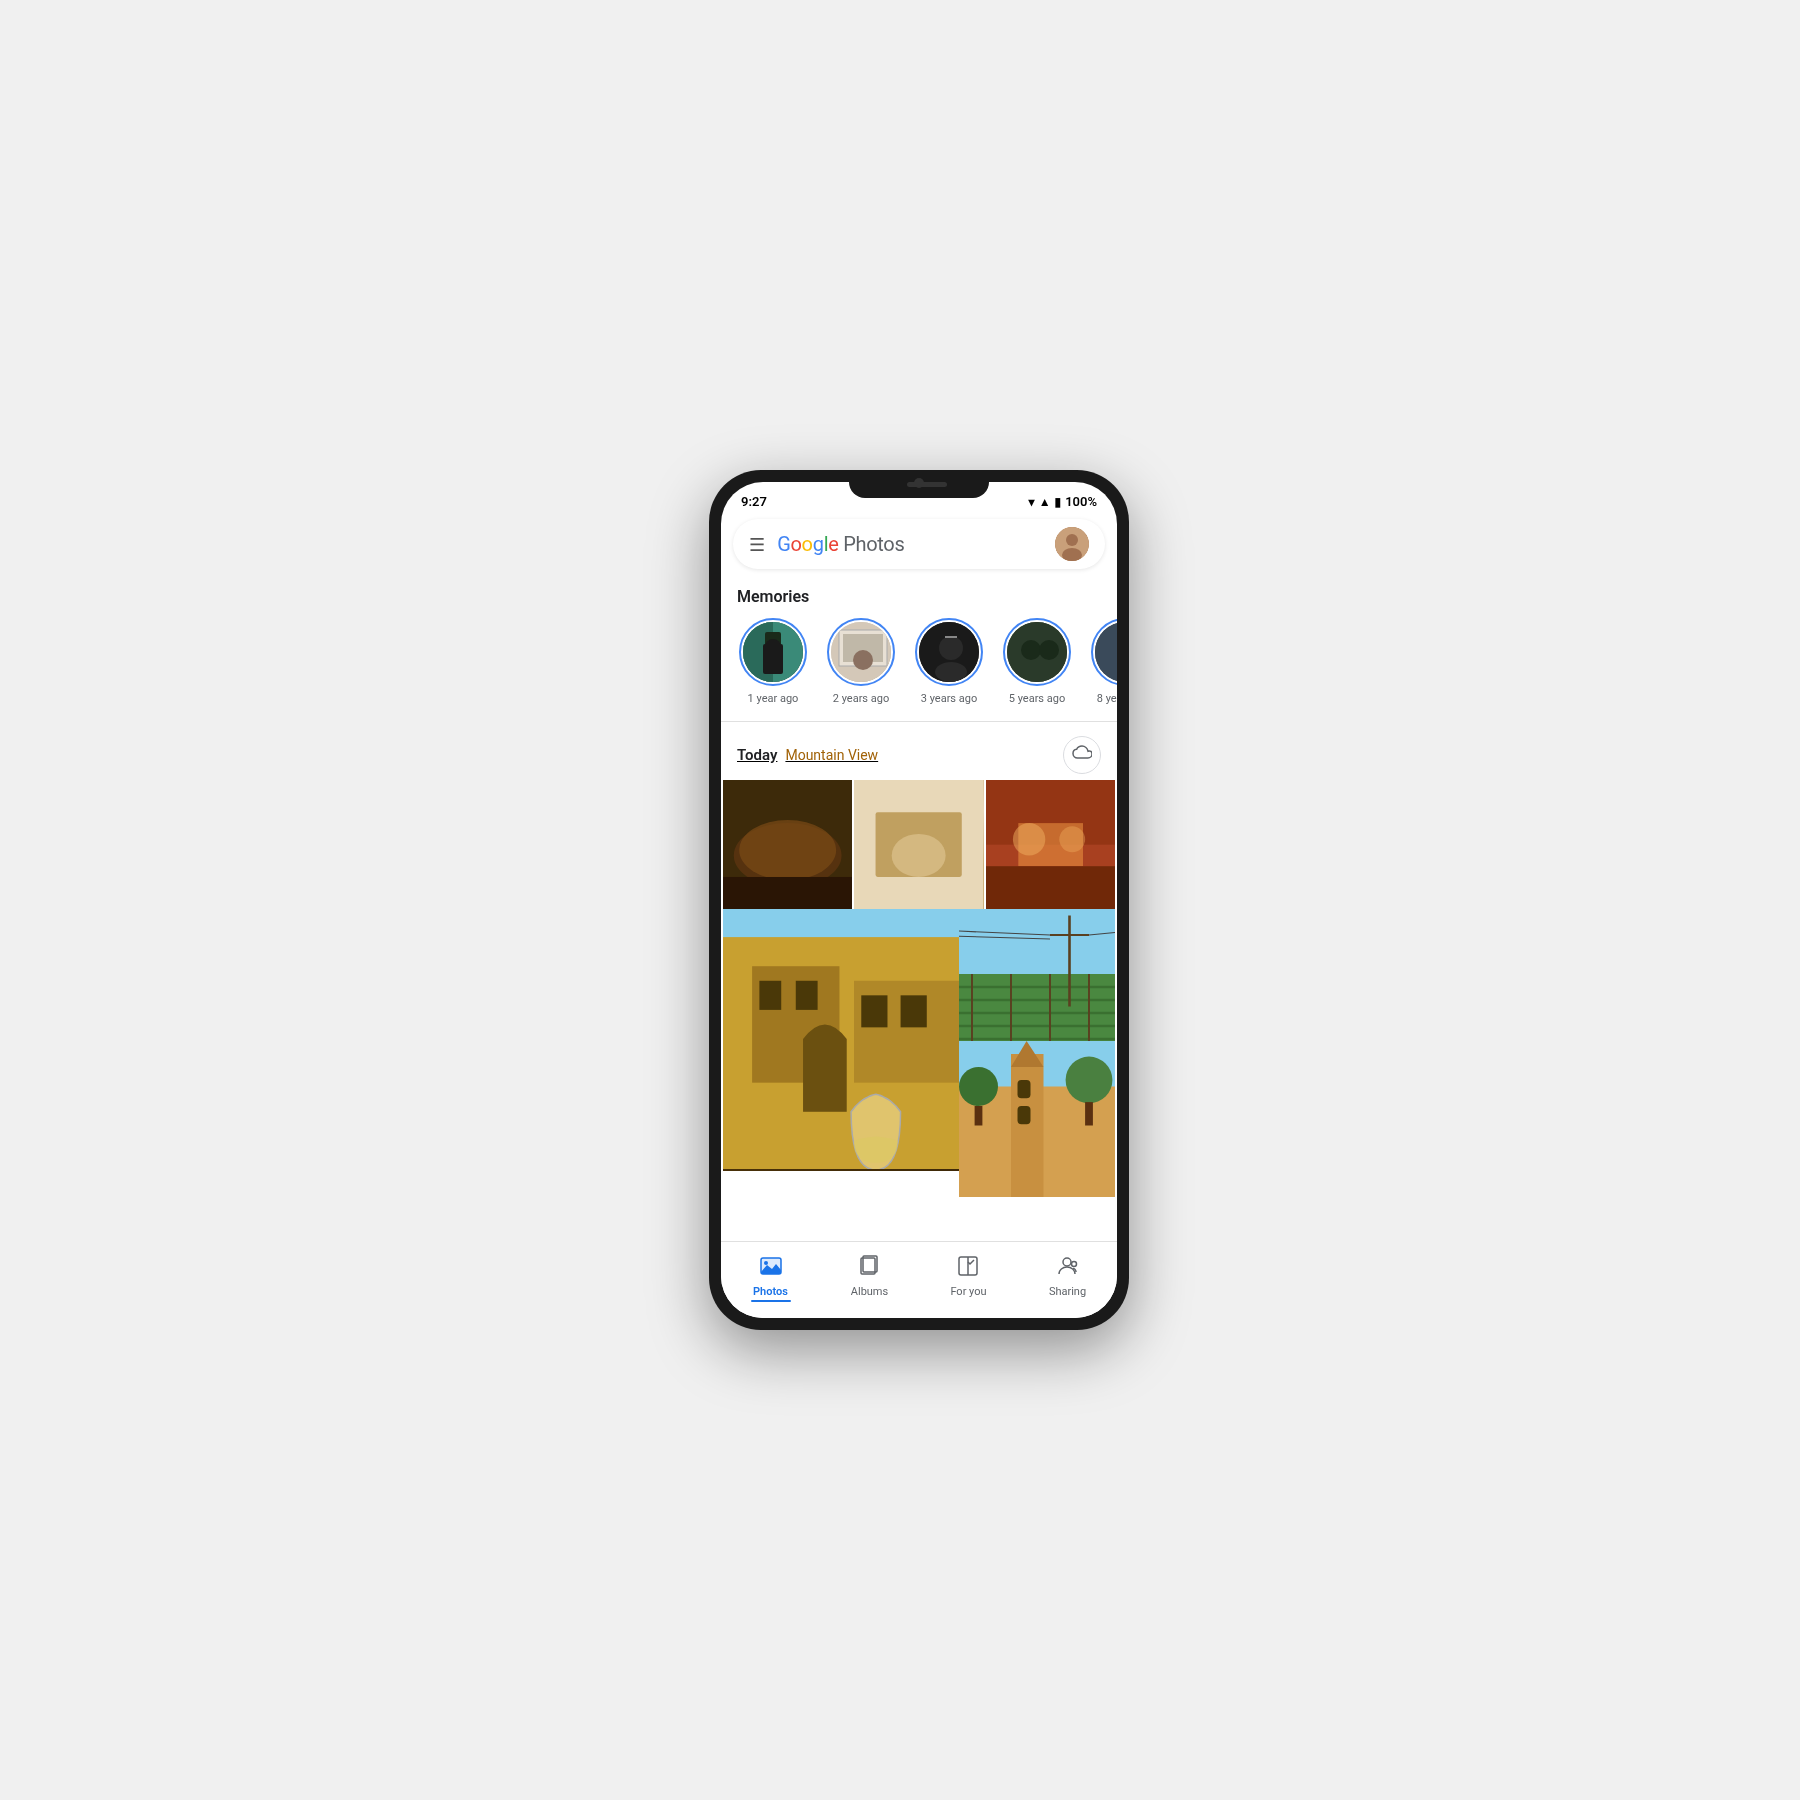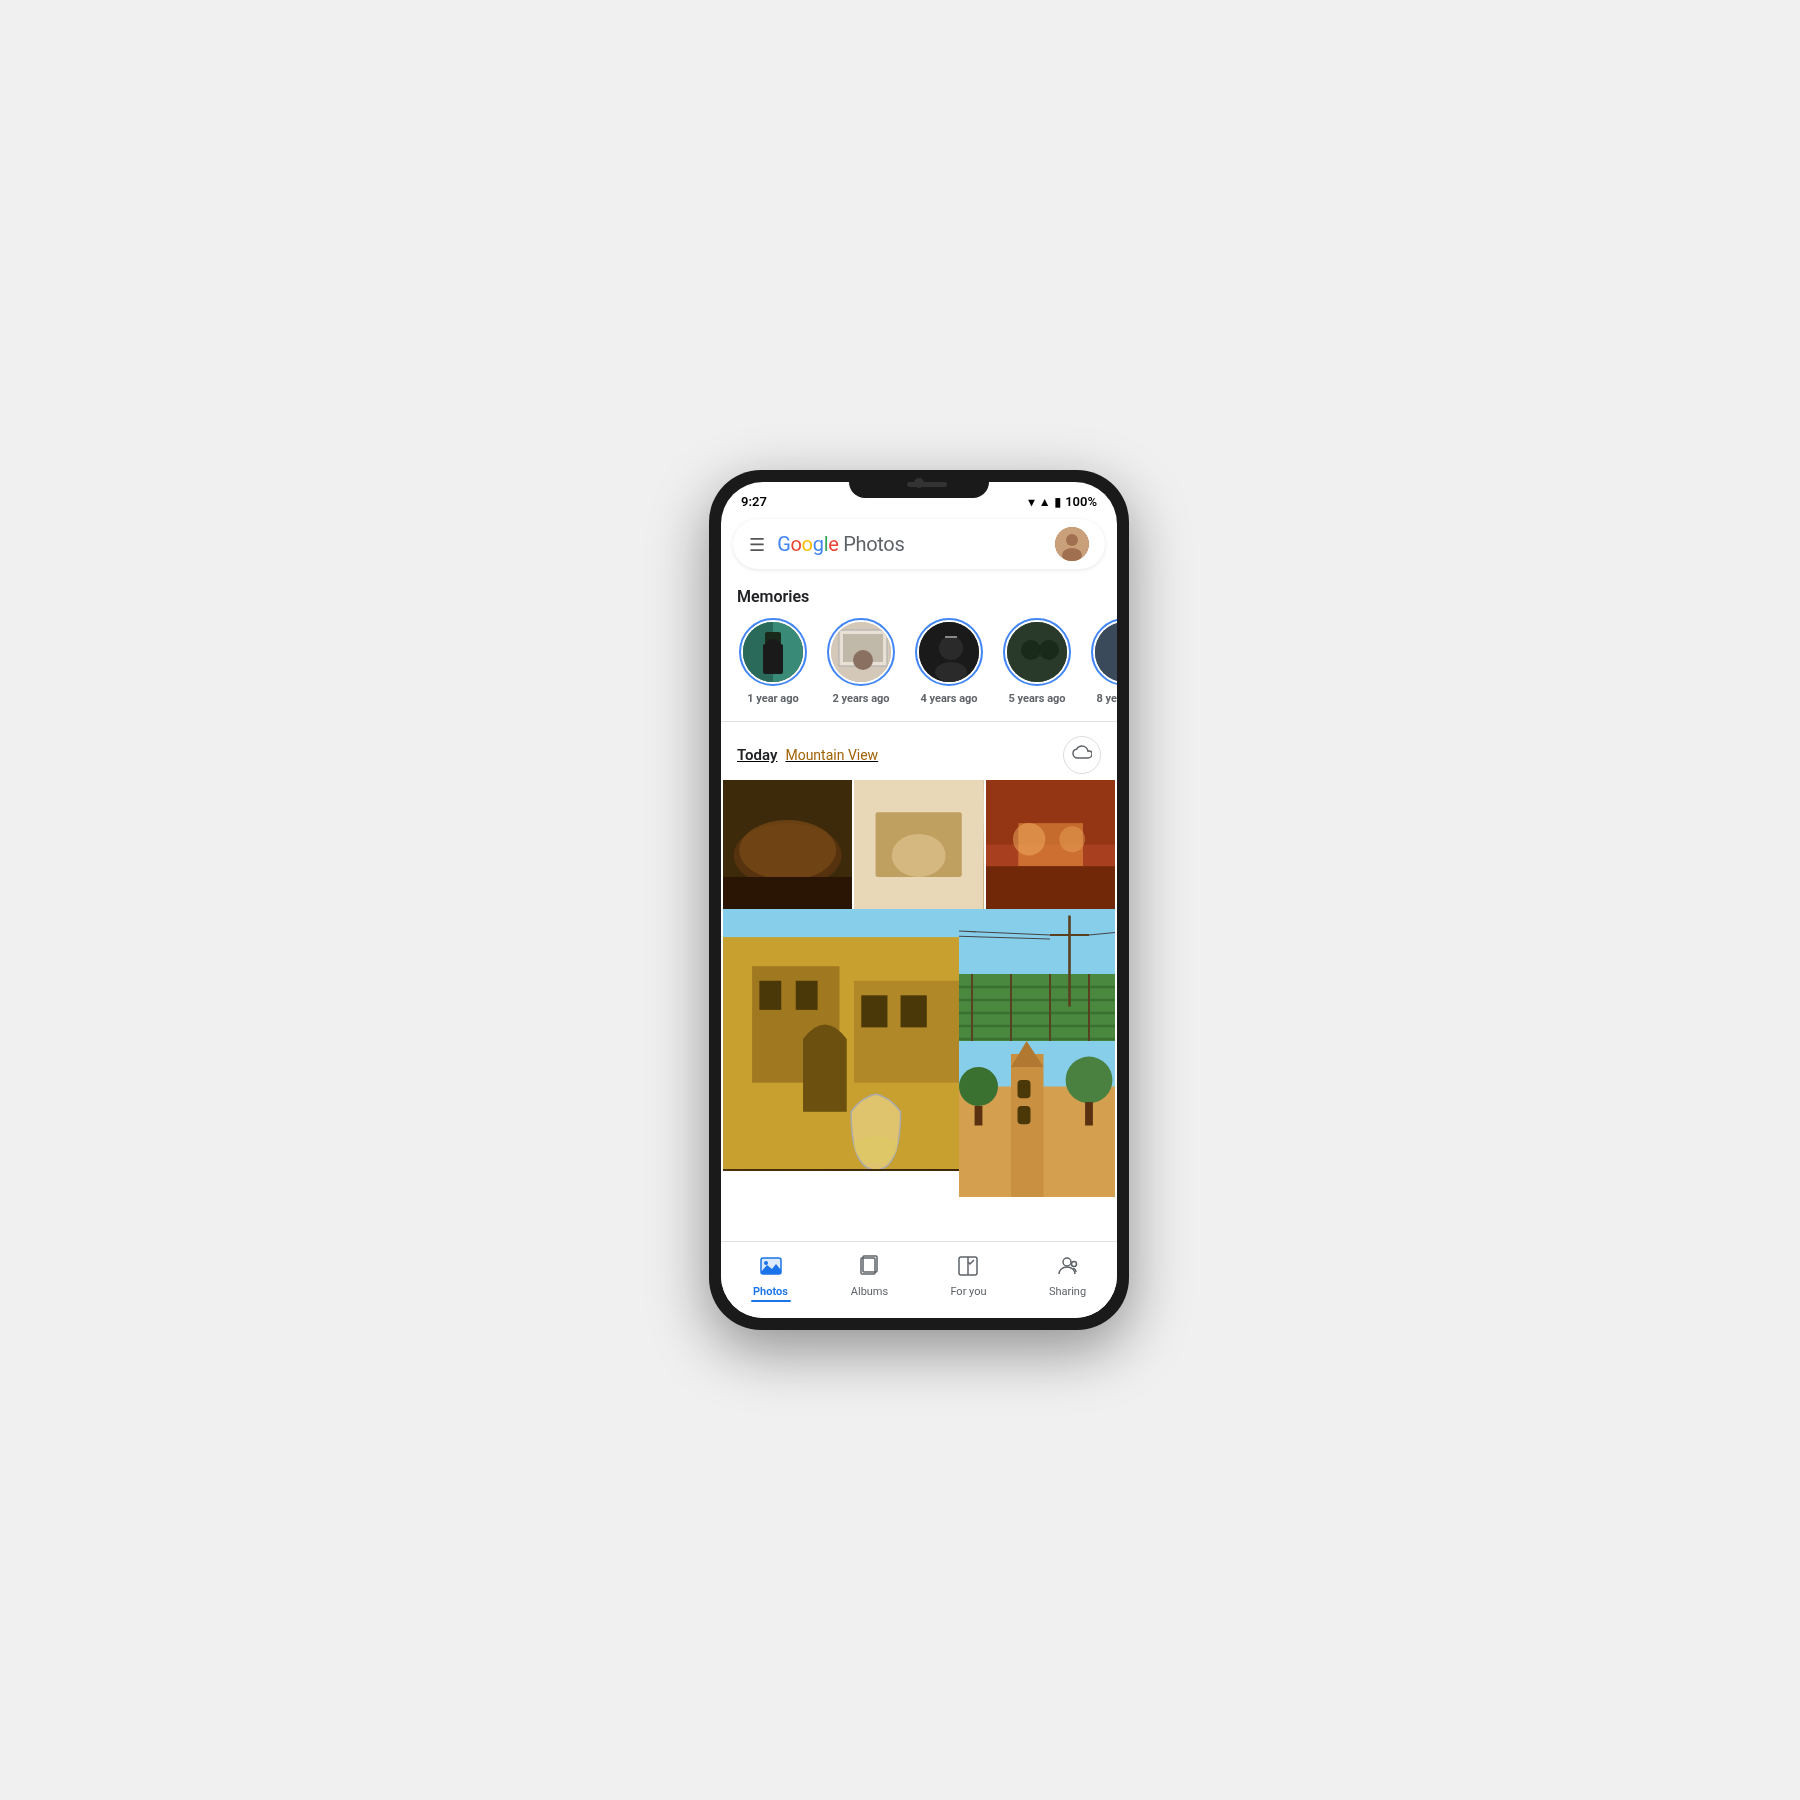--- a/index.html
+++ b/index.html
@@ -223,21 +223,20 @@
     .memory-img-5 {
       width: 100%;
       height: 100%;
       background: linear-gradient(135deg, #3a4a5a 0%, #2d3d4d 50%, #1a2a3a 100%);
     }
     .memory-label {
       font-size: 11px;
       color: #5f6368;
       text-align: center;
       white-space: nowrap;
-      font-weight: bold;
     }
 
     
     .section-divider {
       height: 1px;
       background: #e0e0e0;
       margin: 4px 0;
     }
 
     
@@ -460,21 +459,21 @@
               <div class="memory-img-3">
                 <svg width="64" height="64" viewBox="0 0 64 64">
                   <rect width="64" height="64" fill="#1a1a1a"></rect>
                   <circle cx="32" cy="26" r="12" fill="#2a2a2a"></circle>
                   <ellipse cx="32" cy="50" rx="16" ry="10" fill="#2a2a2a"></ellipse>
                   <rect x="26" y="14" width="12" height="2" fill="#888"></rect>
                 </svg>
               </div>
             </div>
           </div>
-          <span class="memory-label">4 years ago</span>
+          <span class="memory-label">3 years ago</span>
         </div>
 
         <div class="memory-item">
           <div class="memory-circle">
             <div class="memory-circle-inner">
               <div class="memory-img-4">
                 <svg width="64" height="64" viewBox="0 0 64 64">
                   <rect width="64" height="64" fill="#2a3a2a"></rect>
                   <circle cx="24" cy="28" r="10" fill="#1a2a1a"></circle>
                   <circle cx="42" cy="28" r="10" fill="#1a2a1a"></circle>

